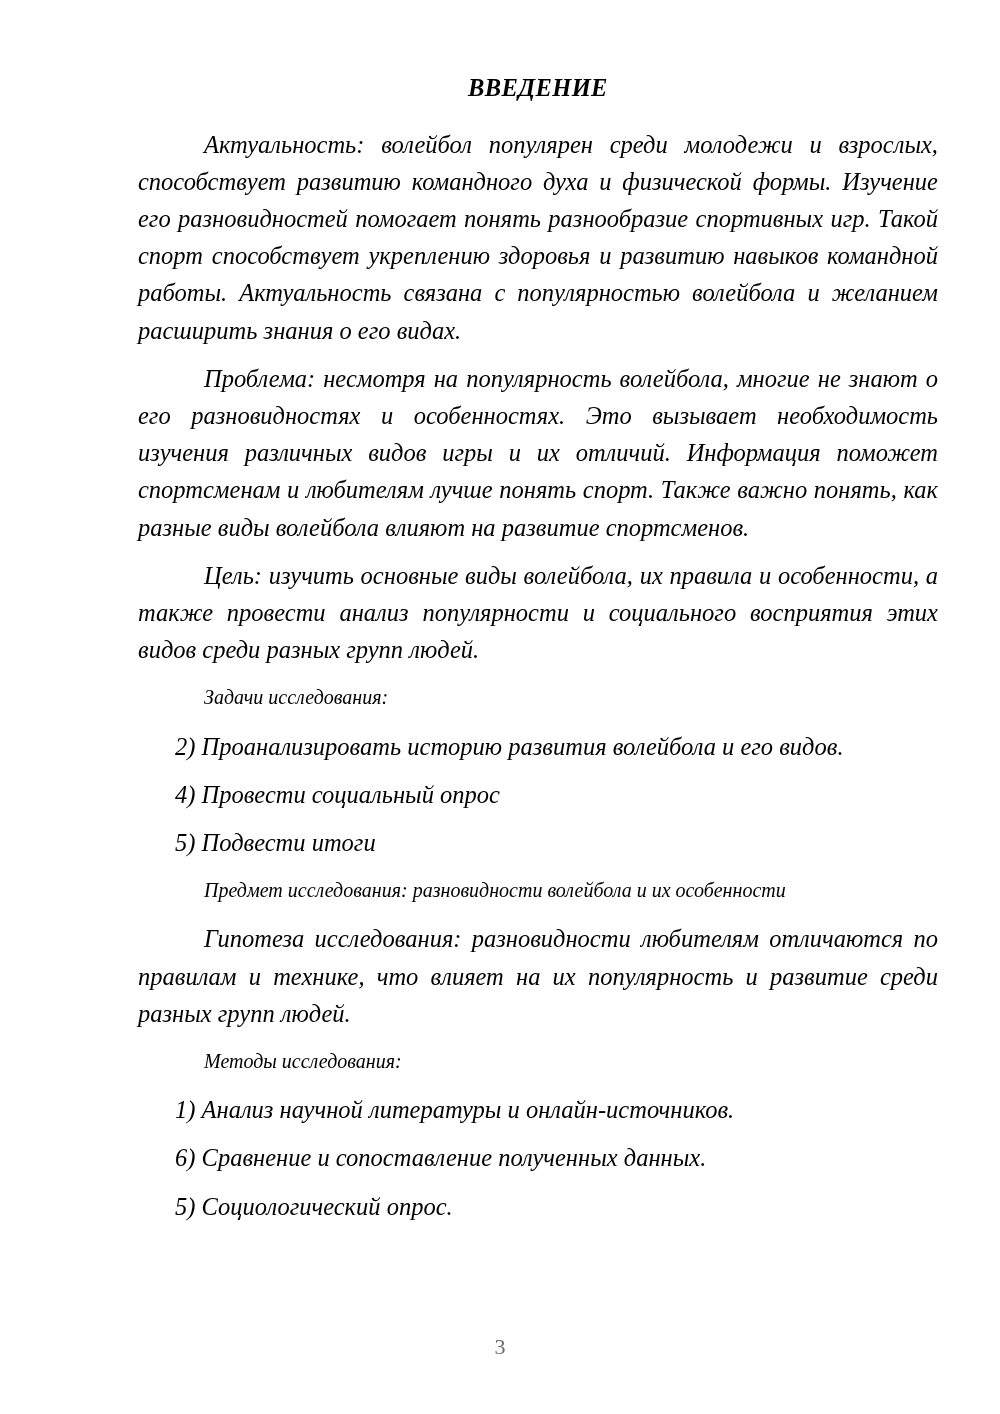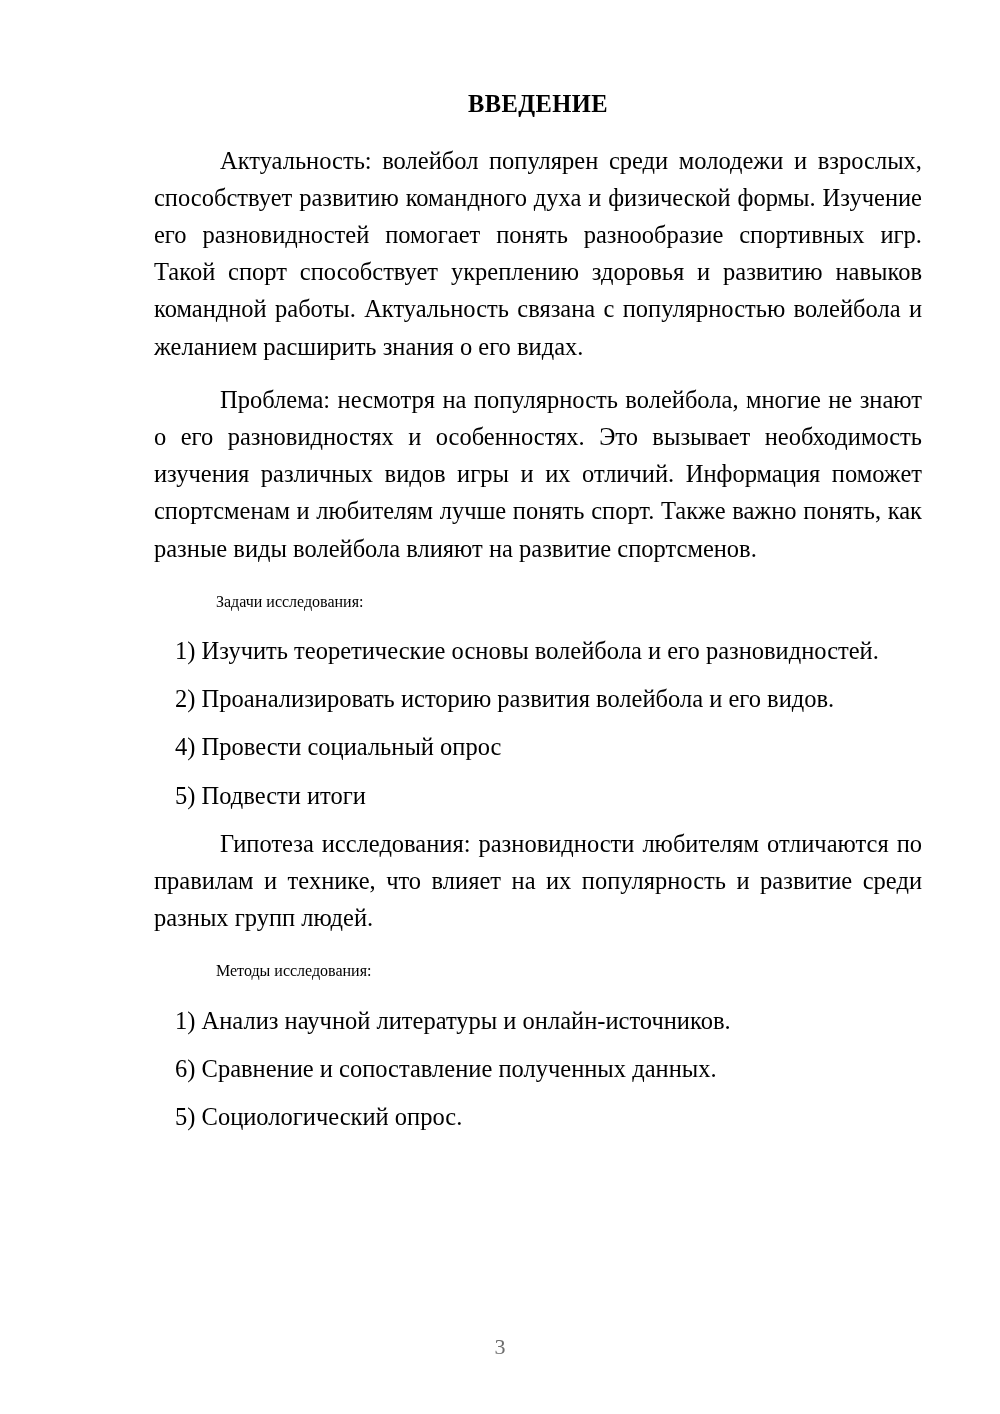--- a/index.html
+++ b/index.html
@@ -23,60 +23,61 @@
     top: 0;
     width: 1000px;
     height: 1414px;
     background: #ffffff;
     box-sizing: border-box;
   }
 
   .content {
     position: absolute;
     left: 138px;
-    top: 88px;
+    top: 72px;
     width: 800px;
+    font-style: italic;
   }
 
   .doc-title {
     font-size: 24.5px;
     font-weight: bold;
     text-align: center;
     letter-spacing: 0.4px;
     line-height: 1.0;
     margin: 0 0 0 0;
     padding-top: 4px;
   }
 
   
   .para {
     font-size: 24.5px;
     line-height: 37.2px;
     text-align: justify;
     text-align-last: left;
     text-indent: 66px;
-    margin: 16px;
+    margin: 0;
     hyphens: none;
     word-spacing: 0px;
   }
 
   .para.first {
     margin-top: 25px;
   }
 
   .para.gap {
     margin-top: 11px;
   }
 
   
   .line {
-    font-size: 16px;
+    font-size: 20px;
     line-height: 37.2px;
     text-align: left;
-    margin: 12px;
+    margin: 0;
     text-indent: 66px;
   }
 
   .line.gap-top {
     margin-top: 11px;
   }
 
   
   .list-item {
     font-size: 24.5px;
@@ -108,29 +109,30 @@
 <div class="page">
 
   <div class="content">
 
     <h1 class="doc-title">ВВЕДЕНИЕ</h1>
 
     <p class="para first">Актуальность: волейбол популярен среди молодежи и взрослых, способствует развитию командного духа и физической формы. Изучение его разновидностей помогает понять разнообразие спортивных игр. Такой спорт способствует укреплению здоровья и развитию навыков командной работы. Актуальность связана с популярностью волейбола и желанием расширить знания о его видах.</p>
 
     <p class="para gap">Проблема: несмотря на популярность волейбола, многие не знают о его разновидностях и особенностях. Это вызывает необходимость изучения различных видов игры и их отличий. Информация поможет спортсменам и любителям лучше понять спорт. Также важно понять, как разные виды волейбола влияют на развитие спортсменов.</p>
 
+    <p class="para gap">Цель: изучить основные виды волейбола, их правила и особенности, а также провести анализ популярности и социального восприятия этих видов среди разных групп людей.</p>
 
     <p class="line gap-top">Задачи исследования:</p>
 
-    <p class="list-item spaced">1) Изучить теоретические основы волейбола и его разновидностей.</p>
     <p class="list-item spaced">2) Проанализировать историю развития волейбола и его видов.</p>
     <p class="list-item spaced">4) Провести социальный опрос</p>
     <p class="list-item spaced">5) Подвести итоги</p>
 
 
+    <p class="line gap-top">Предмет исследования: разновидности волейбола и их особенности</p>
 
     <p class="para gap">Гипотеза исследования: разновидности любителям отличаются по правилам и технике, что влияет на их популярность и развитие среди разных групп людей.</p>
 
     <p class="line gap-top">Методы исследования:</p>
 
     <p class="list-item spaced">1) Анализ научной литературы и онлайн-источников.</p>
     <p class="list-item spaced">6) Сравнение и сопоставление полученных данных.</p>
     <p class="list-item spaced">5) Социологический опрос.</p>
 
   </div>

